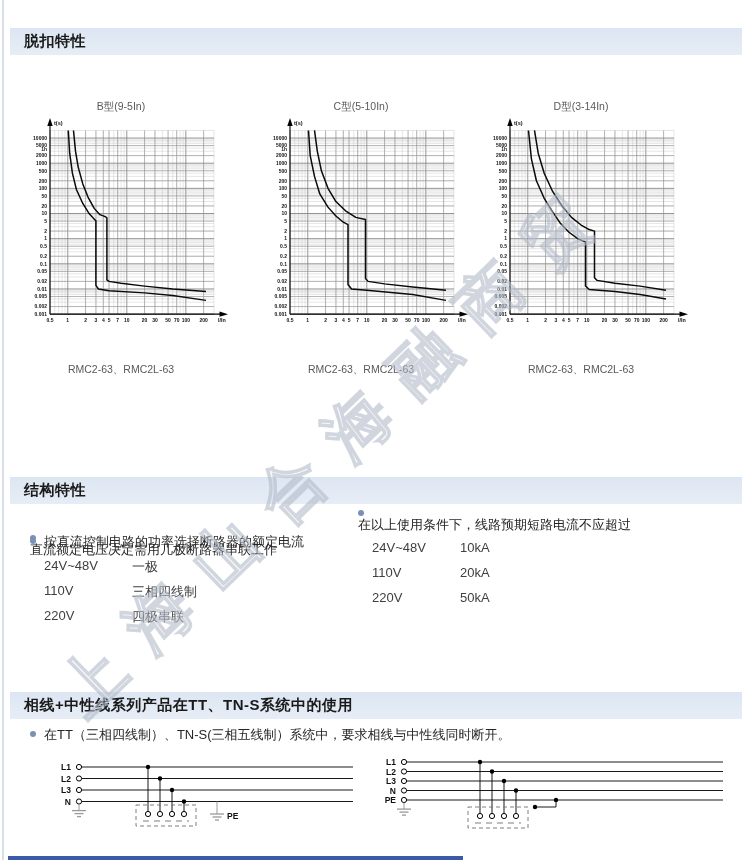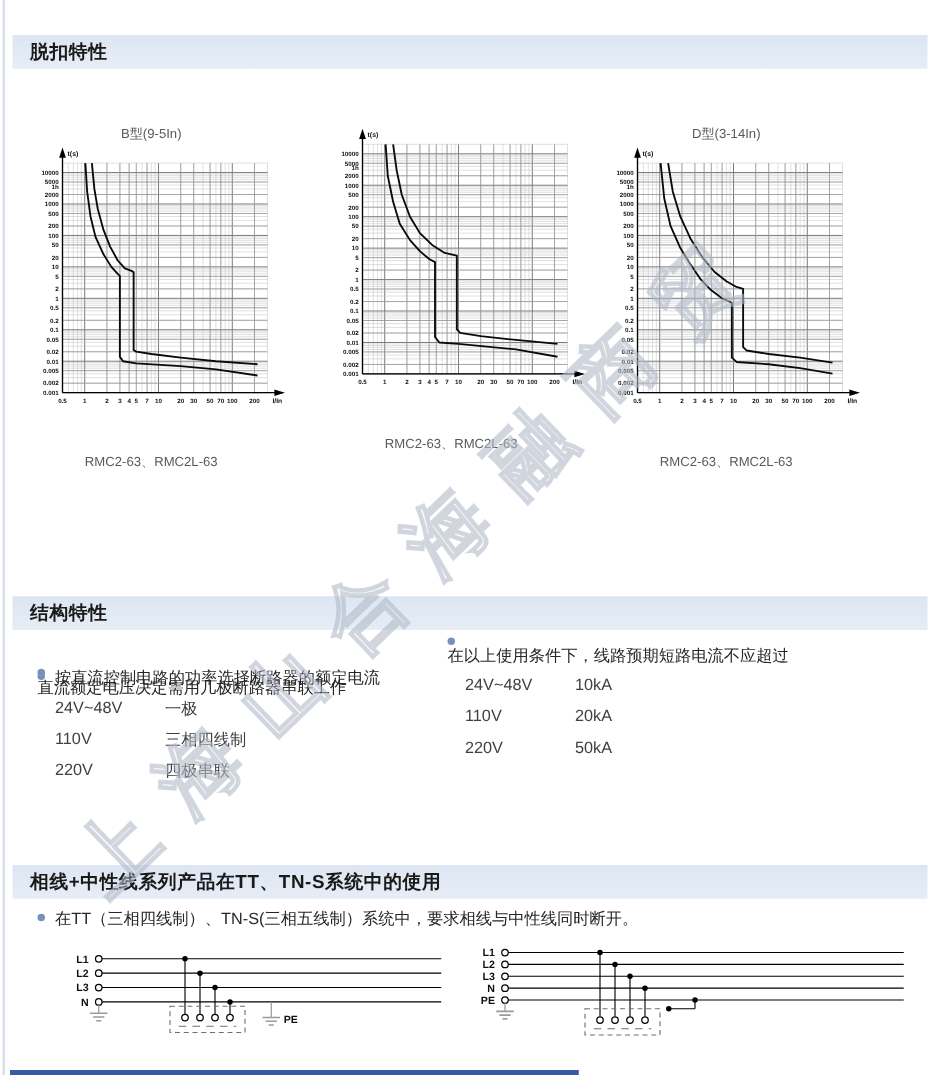--- a/index.html
+++ b/index.html
@@ -207,20 +207,21 @@
         <text x="166.69036568927885" y="214.2" font-size="5" font-weight="bold" text-anchor="middle">70</text>
         <text x="175.8345479702665" y="214.2" font-size="5" font-weight="bold" text-anchor="middle">100</text>
         <text x="193.60496967861496" y="214.2" font-size="5" font-weight="bold" text-anchor="middle">200</text>
         <path d="M63.5 16.0 L65.5 37.4 L68.2 53.9 L72.8 71.3 L78.0 84.9 L84.2 96.6 L89.9 103.1 L95.2 105.2 L96.9 106.3 L96.9 170.6 L99.0 172.1 L111.1 174.0 L134.6 177.0 L162.7 180.0 L196.0 182.5" fill="none" stroke="#0a0a0a" stroke-width="1.5" stroke-linejoin="round"></path>
         <path d="M58.3 16.0 L59.7 39.5 L62.4 60.2 L66.4 77.1 L72.8 91.5 L79.1 101.9 L84.2 107.7 L85.9 109.3 L85.9 176.2 L88.4 180.0 L99.0 181.8 L134.6 184.0 L162.7 186.7 L196.0 191.8" fill="none" stroke="#0a0a0a" stroke-width="1.5" stroke-linejoin="round"></path>
       </svg>
     <div class="chart-caption">RMC2-63、RMC2L-63</div>
   </div>
 
   <div class="chart-block" style="left:250px;">
+    <div class="chart-title">C型(5-10In)</div>
     <svg class="trip-chart" viewBox="0 0 220 240" preserveAspectRatio="none">
         <line x1="40" y1="16" x2="40" y2="206" stroke="#b7b7b7" stroke-width="0.35"></line>
         <line x1="44.67423231547139" y1="16" x2="44.67423231547139" y2="206" stroke="#b7b7b7" stroke-width="0.35"></line>
         <line x1="48.62623942736078" y1="16" x2="48.62623942736078" y2="206" stroke="#b7b7b7" stroke-width="0.35"></line>
         <line x1="52.049623702434815" y1="16" x2="52.049623702434815" y2="206" stroke="#b7b7b7" stroke-width="0.35"></line>
         <line x1="55.06926263685642" y1="16" x2="55.06926263685642" y2="206" stroke="#b7b7b7" stroke-width="0.35"></line>
         <line x1="57.77042170834846" y1="16" x2="57.77042170834846" y2="206" stroke="#787878" stroke-width="0.8"></line>
         <line x1="75.54084341669692" y1="16" x2="75.54084341669692" y2="206" stroke="#b7b7b7" stroke-width="0.35"></line>
         <line x1="85.93587373808195" y1="16" x2="85.93587373808195" y2="206" stroke="#b7b7b7" stroke-width="0.35"></line>
         <line x1="93.31126512504537" y1="16" x2="93.31126512504537" y2="206" stroke="#b7b7b7" stroke-width="0.35"></line>

